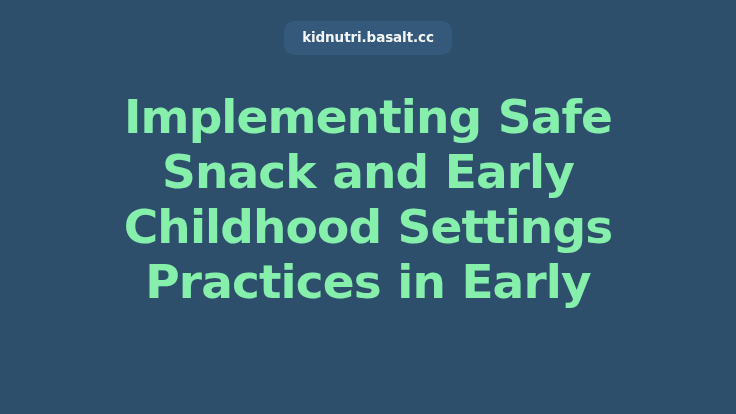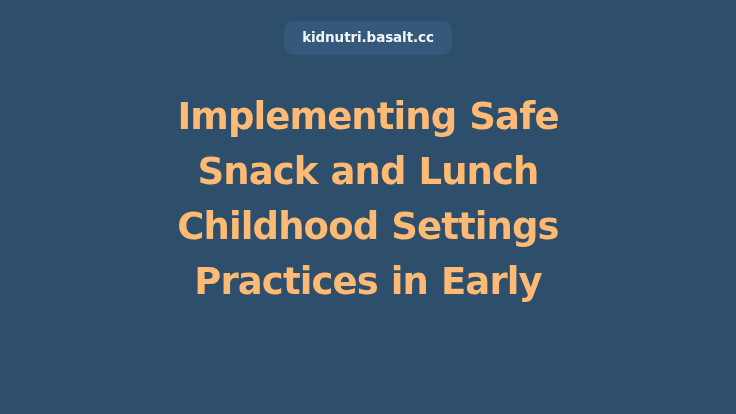--- a/index.html
+++ b/index.html
@@ -45,40 +45,40 @@
     color: #f2f6f9;
     white-space: nowrap;
     line-height: 1;
   }
 
   
   .headline {
     margin-top: 34px;
     width: 660px;
     text-align: center;
-    color: #fdba74;
+    color: #86efac;
     font-family: "DejaVu Sans", sans-serif;
-    font-size: 37px;
+    font-size: 47px;
     font-weight: bold;
     line-height: 55px;
     letter-spacing: -0.9px;
     word-spacing: 1px;
   }
 
   .headline-line { display: block; white-space: nowrap; }
 </style>
 </head>
 <body>
 
 <div class="slide">
 
   <div class="url-badge">
     <span class="url-badge-text">kidnutri.basalt.cc</span>
   </div>
 
   <h1 class="headline">
     <span class="headline-line">Implementing Safe</span>
-    <span class="headline-line">Snack and Lunch</span>
+    <span class="headline-line">Snack and Early</span>
     <span class="headline-line">Childhood Settings</span>
     <span class="headline-line">Practices in Early</span>
   </h1>
 
 </div>
 
 </body></html>

